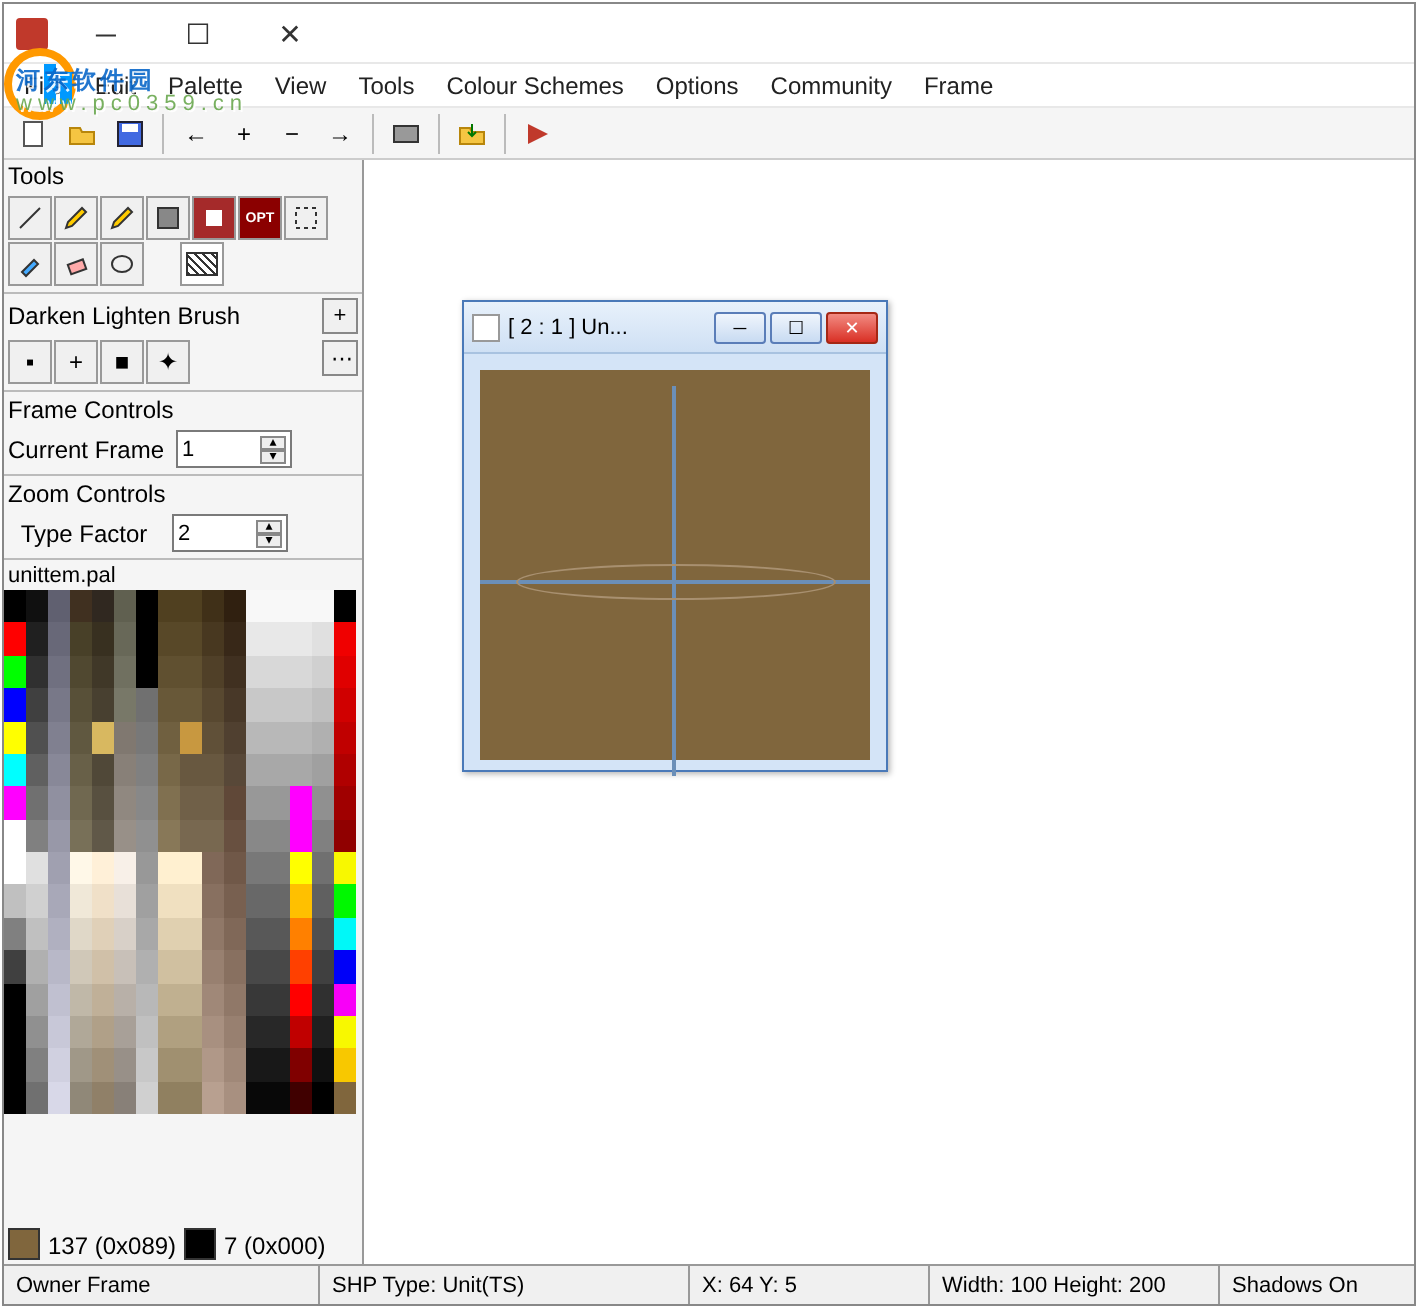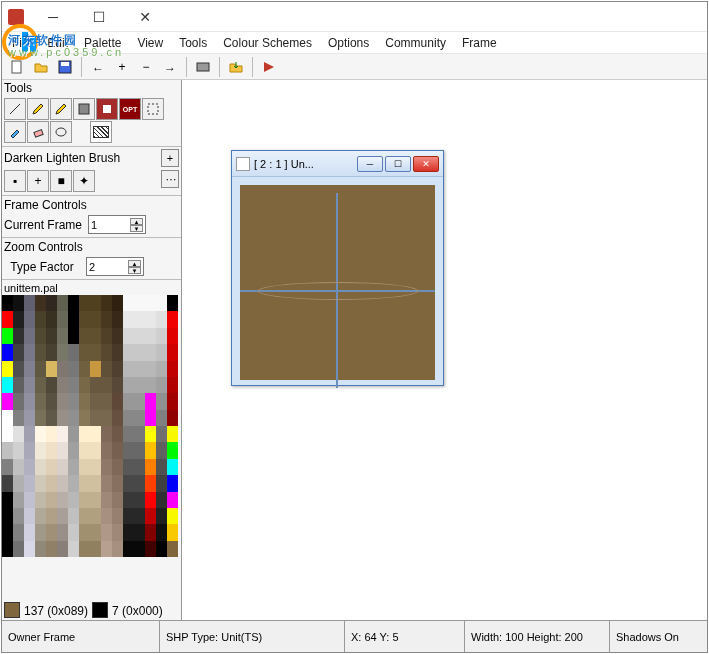--- a/index.html
+++ b/index.html
@@ -42,21 +42,21 @@
 .doc-title .di{width:14px;height:14px;background:#fff;border:1px solid #999}
 .doc-title .dt{flex:1;font-size:11px;color:#000;white-space:nowrap;overflow:hidden}
 .doc-btns{display:flex;gap:2px}
 .doc-btn{width:26px;height:16px;border:1px solid #5a7db8;border-radius:2px;background:linear-gradient(#f0f5fc,#c8dbf2);display:flex;align-items:center;justify-content:center;font-size:9px}
 .doc-btn.close{background:linear-gradient(#f28b82,#d93025);color:#fff;border-color:#a52714}
 .doc-canvas{margin:8px;width:195px;height:195px;background:#80663d;display:grid;grid-template-columns:1fr 1fr;grid-template-rows:1fr 1fr;gap:2px}
 .doc-canvas>div{background:#80663d;border:none;position:relative}
 .cross-h{position:absolute;left:8px;top:105px;width:195px;height:2px;background:#6b8fb8}
 .cross-v{position:absolute;left:104px;top:8px;width:2px;height:195px;background:#6b8fb8}
 .ellipse{position:absolute;left:26px;top:97px;width:160px;height:18px;border:1px solid #a89070;border-radius:50%;background:transparent}
-.statusbar{height:32px;border-top:1px solid #999;display:flex;background:#f0f0f0}
+.statusbar{height:20px;border-top:1px solid #999;display:flex;background:#f0f0f0}
 .statusbar>div{border-right:1px solid #999;padding:2px 6px;font-size:11px;display:flex;align-items:center}
 .sec-border{border-top:1px solid #bbb;margin:1px 0}
 .hatch{width:16px;height:12px;border:1px solid #333;background:repeating-linear-gradient(45deg,#333 0 1px,transparent 1px 3px)}
 .sqbtn{width:18px;height:18px;border:1px solid #888;background:#f0f0f0;display:inline-flex;align-items:center;justify-content:center;font-size:11px}
 </style>
 </head>
 <body>
 
 <div class="win">
   <div class="titlebar">

